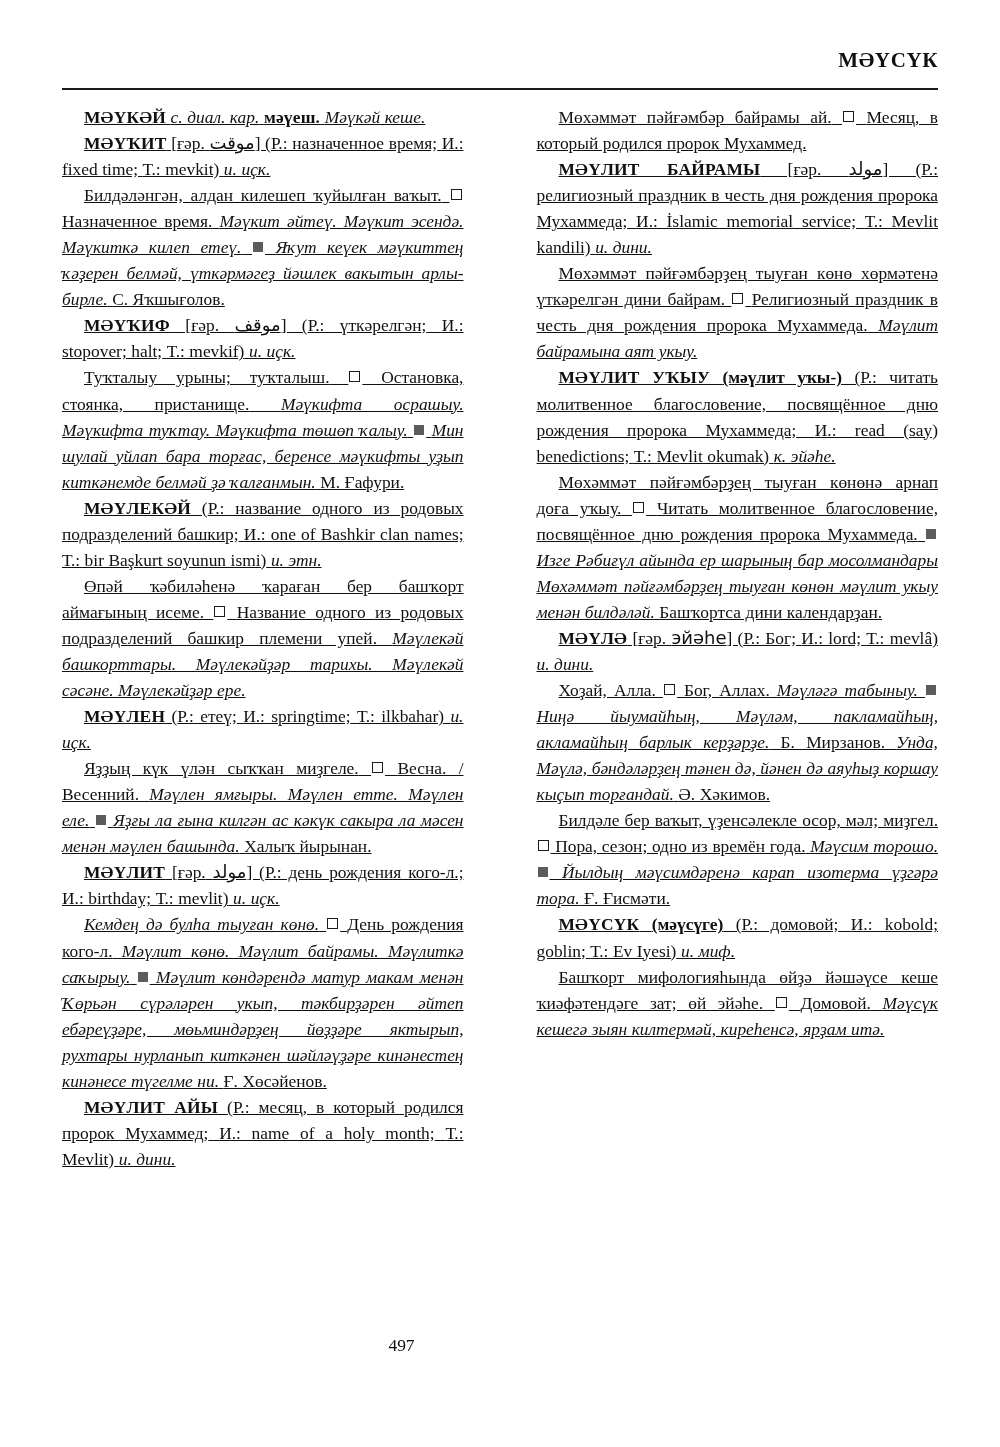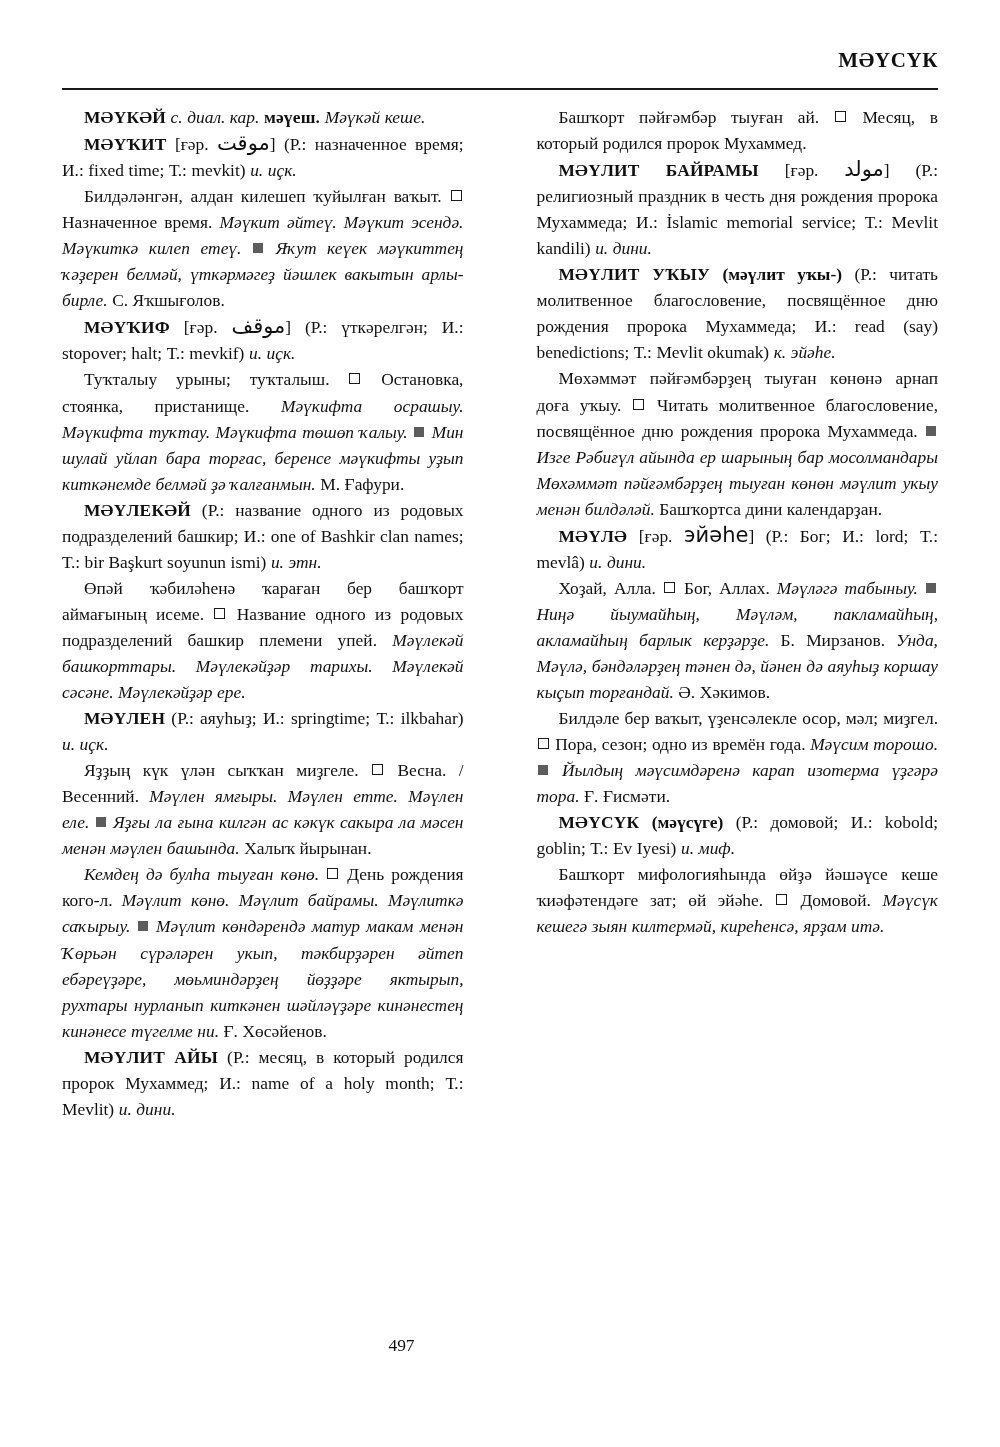--- a/index.html
+++ b/index.html
@@ -47,20 +47,21 @@
     border-top: 2.2px solid #1a1a1a;
   }
   
   .columns {
     position: absolute;
     left: 62px;
     top: 104px;
     width: 876px;
     display: flex;
     gap: 73px;
+    text-decoration: underline;
   }
   .col {
     width: 415px;
   }
   p.e {
     margin: 0;
     font-size: 17.4px;
     line-height: 26.05px;
     text-align: justify;
     text-justify: inter-word;
@@ -72,21 +73,21 @@
   .hw {
     font-weight: bold;
     letter-spacing: 0.2px;
   }
   .hwv {            
     font-weight: bold;
   }
   .it { font-style: italic; }
   .ar {
     font-family: "DejaVu Sans", sans-serif;
-    font-size: 21px;
+    font-size: 18px;
     direction: rtl;
     unicode-bidi: isolate;
   }
   
   .sq-hollow {
     display: inline-block;
     width: 9px; height: 9px;
     border: 1.4px solid #1b1b1b;
     margin: 0 2px 0 1px;
     vertical-align: 1px;
@@ -134,34 +135,36 @@
 
       <p class="e"><span class="hw">МӘҮҠИТ</span> [<span>ғәр.</span> <span class="ar">موقت</span>] (<span>Р.: назначенное время;</span> <span>И.: fixed time;</span> <span>Т.: mevkit)</span> <span class="it">и. иҫк.</span></p>
       <p class="e"><span>Билдәләнгән, алдан килешеп ҡуйылған ваҡыт.</span> <span class="sq-hollow"></span> <span>Назначенное время.</span> <span class="it">Мәүкит әйтеү. Мәүкит эсендә. Мәүкиткә килеп етеү.</span> <span class="sq-solid"></span> <span class="it">Яҡут кеүек мәүкиттең ҡәҙерен белмәй, үткәрмәгеҙ йәшлек вакытын арлы-бирле.</span> <span>С. Яҡшығолов.</span></p>
 
       <p class="e"><span class="hw">МӘҮҠИФ</span> [<span>ғәр.</span> <span class="ar">موقف</span>] (<span>Р.: үткәрелгән;</span> <span>И.: stopover; halt;</span> <span>Т.: mevkif)</span> <span class="it">и. иҫк.</span></p>
       <p class="e"><span>Туҡталыу урыны; туҡталыш.</span> <span class="sq-hollow"></span> <span>Остановка, стоянка, пристанище.</span> <span class="it">Мәүкифта осрашыу. Мәүкифта туҡтау. Мәүкифта төшөп ҡалыу.</span> <span class="sq-solid"></span> <span class="it">Мин шулай уйлап бара торғас, беренсе мәүкифты уҙып киткәнемде белмәй ҙә ҡалғанмын.</span> <span>М. Ғафури.</span></p>
 
       <p class="e"><span class="hw">МӘҮЛЕКӘЙ</span> (<span>Р.: название одного из родовых подразделений башкир;</span> <span>И.: one of Bashkir clan names;</span> <span>Т.: bir Başkurt soyunun ismi)</span> <span class="it">и. этн.</span></p>
       <p class="e"><span>Өпәй ҡәбиләһенә ҡараған бер башҡорт аймағының исеме.</span> <span class="sq-hollow"></span> <span>Название одного из родовых подразделений башкир племени упей.</span> <span class="it">Мәүлекәй башкорттары. Мәүлекәйҙәр тарихы. Мәүлекәй сәсәне. Мәүлекәйҙәр ере.</span></p>
 
-      <p class="e"><span class="hw">МӘҮЛЕН</span> (<span>Р.: аяуһыҙ;</span> <span>И.: springtime;</span> <span>Т.: ilkbahar)</span> <span class="it">и. иҫк.</span></p>
+      <p class="e"><span class="hw">МӘҮЛЕН</span> (<span>Р.: етеү;</span> <span>И.: springtime;</span> <span>Т.: ilkbahar)</span> <span class="it">и. иҫк.</span></p>
       <p class="e"><span>Яҙҙың күк үлән сыҡҡан миҙгеле.</span> <span class="sq-hollow"></span> <span>Весна. / Весенний.</span> <span class="it">Мәүлен ямғыры. Мәүлен етте. Мәүлен еле.</span> <span class="sq-solid"></span> <span class="it">Яҙғы ла ғына килгән ас кәкүк сакыра ла мәсен менән мәүлен башында.</span> <span>Халыҡ йырынан.</span></p>
 
+      <p class="e"><span class="hw">МӘҮЛИТ</span> [<span>ғәр.</span> <span class="ar">مولد</span>] (<span>Р.: день рождения кого-л.;</span> <span>И.: birthday;</span> <span>Т.: mevlit)</span> <span class="it">и. иҫк.</span></p>
       <p class="e"><span class="it">Кемдең дә булһа тыуған көнө.</span> <span class="sq-hollow"></span> <span>День рождения кого-л.</span> <span class="it">Мәүлит көнө. Мәүлит байрамы. Мәүлиткә саҡырыу.</span> <span class="sq-solid"></span> <span class="it">Мәүлит көндәрендә матур макам менән Ҡөрьән сүрәләрен укып, тәкбирҙәрен әйтеп ебәреүҙәре, мөьминдәрҙең йөҙҙәре яктырып, рухтары нурланып киткәнен шәйләүҙәре кинәнестең кинәнесе түгелме ни.</span> <span>Ғ. Хөсәйенов.</span></p>
 
       <p class="e"><span class="hw">МӘҮЛИТ АЙЫ</span> (<span>Р.: месяц, в который родился пророк Мухаммед;</span> <span>И.: name of a holy month;</span> <span>Т.: Mevlit)</span> <span class="it">и. дини.</span></p>
 
     </div>
 
     <div class="col">
 
-      <p class="e"><span>Башҡорт пәйғәмбәр тыуған ай.</span> <span class="sq-hollow"></span> <span>Месяц, в который родился пророк Мухаммед.</span></p>
+      <p class="e"><span>Мөхәммәт пәйғәмбәр байрамы ай.</span> <span class="sq-hollow"></span> <span>Месяц, в который родился пророк Мухаммед.</span></p>
 
       <p class="e"><span class="hw">МӘҮЛИТ БАЙРАМЫ</span> [<span>ғәр.</span> <span class="ar">مولد</span>] (<span>Р.: религиозный праздник в честь дня рождения пророка Мухаммеда;</span> <span>И.: İslamic memorial service;</span> <span>Т.: Mevlit kandili)</span> <span class="it">и. дини.</span></p>
+      <p class="e"><span>Мөхәммәт пәйғәмбәрҙең тыуған көнө хөрмәтенә үткәрелгән дини байрам.</span> <span class="sq-hollow"></span> <span>Религиозный праздник в честь дня рождения пророка Мухаммеда.</span> <span class="it">Мәүлит байрамына аят укыу.</span></p>
 
       <p class="e"><span class="hw">МӘҮЛИТ УҠЫУ</span> <span class="hwv">(мәүлит уҡы-)</span> (<span>Р.: читать молитвенное благословение, посвящённое дню рождения пророка Мухаммеда;</span> <span>И.: read (say) benedictions;</span> <span>Т.: Mevlit okumak)</span> <span class="it">к. эйәһе.</span></p>
       <p class="e"><span>Мөхәммәт пәйғәмбәрҙең тыуған көнөнә арнап доға уҡыу.</span> <span class="sq-hollow"></span> <span>Читать молитвенное благословение, посвящённое дню рождения пророка Мухаммеда.</span> <span class="sq-solid"></span> <span class="it">Изге Рәбиғүл айында ер шарының бар мосолмандары Мөхәммәт пәйғәмбәрҙең тыуған көнөн мәүлит укыу менән билдәләй.</span> <span>Башҡортса дини календарҙан.</span></p>
 
       <p class="e"><span class="hw">МӘҮЛӘ</span> [<span>ғәр.</span> <span class="ar">эйәһе</span>] (<span>Р.: Бог;</span> <span>И.: lord;</span> <span>Т.: mevlâ)</span> <span class="it">и. дини.</span></p>
       <p class="e"><span>Хоҙай, Алла.</span> <span class="sq-hollow"></span> <span>Бог, Аллах.</span> <span class="it">Мәүләгә табыныу.</span> <span class="sq-solid"></span> <span class="it">Ниңә йыумайһың, Мәүләм, пакламайһың, акламайһың барлык керҙәрҙе.</span> <span>Б. Мирзанов.</span> <span class="it">Унда, Мәүлә, бәндәләрҙең тәнен дә, йәнен дә аяуһыҙ коршау кыҫып торғандай.</span> <span>Ә. Хәкимов.</span></p>
 
       <p class="e"><span>Билдәле бер ваҡыт, үҙенсәлекле осор, мәл; миҙгел.</span> <span class="sq-hollow"></span> <span>Пора, сезон; одно из времён года.</span> <span class="it">Мәүсим торошо.</span> <span class="sq-solid"></span> <span class="it">Йылдың мәүсимдәренә карап изотерма үҙгәрә тора.</span> <span>Ғ. Ғисмәти.</span></p>
 
       <p class="e"><span class="hw">МӘҮСҮК</span> <span class="hwv">(мәүсүге)</span> (<span>Р.: домовой;</span> <span>И.: kobold; goblin;</span> <span>Т.: Ev Iyesi)</span> <span class="it">и. миф.</span></p>

